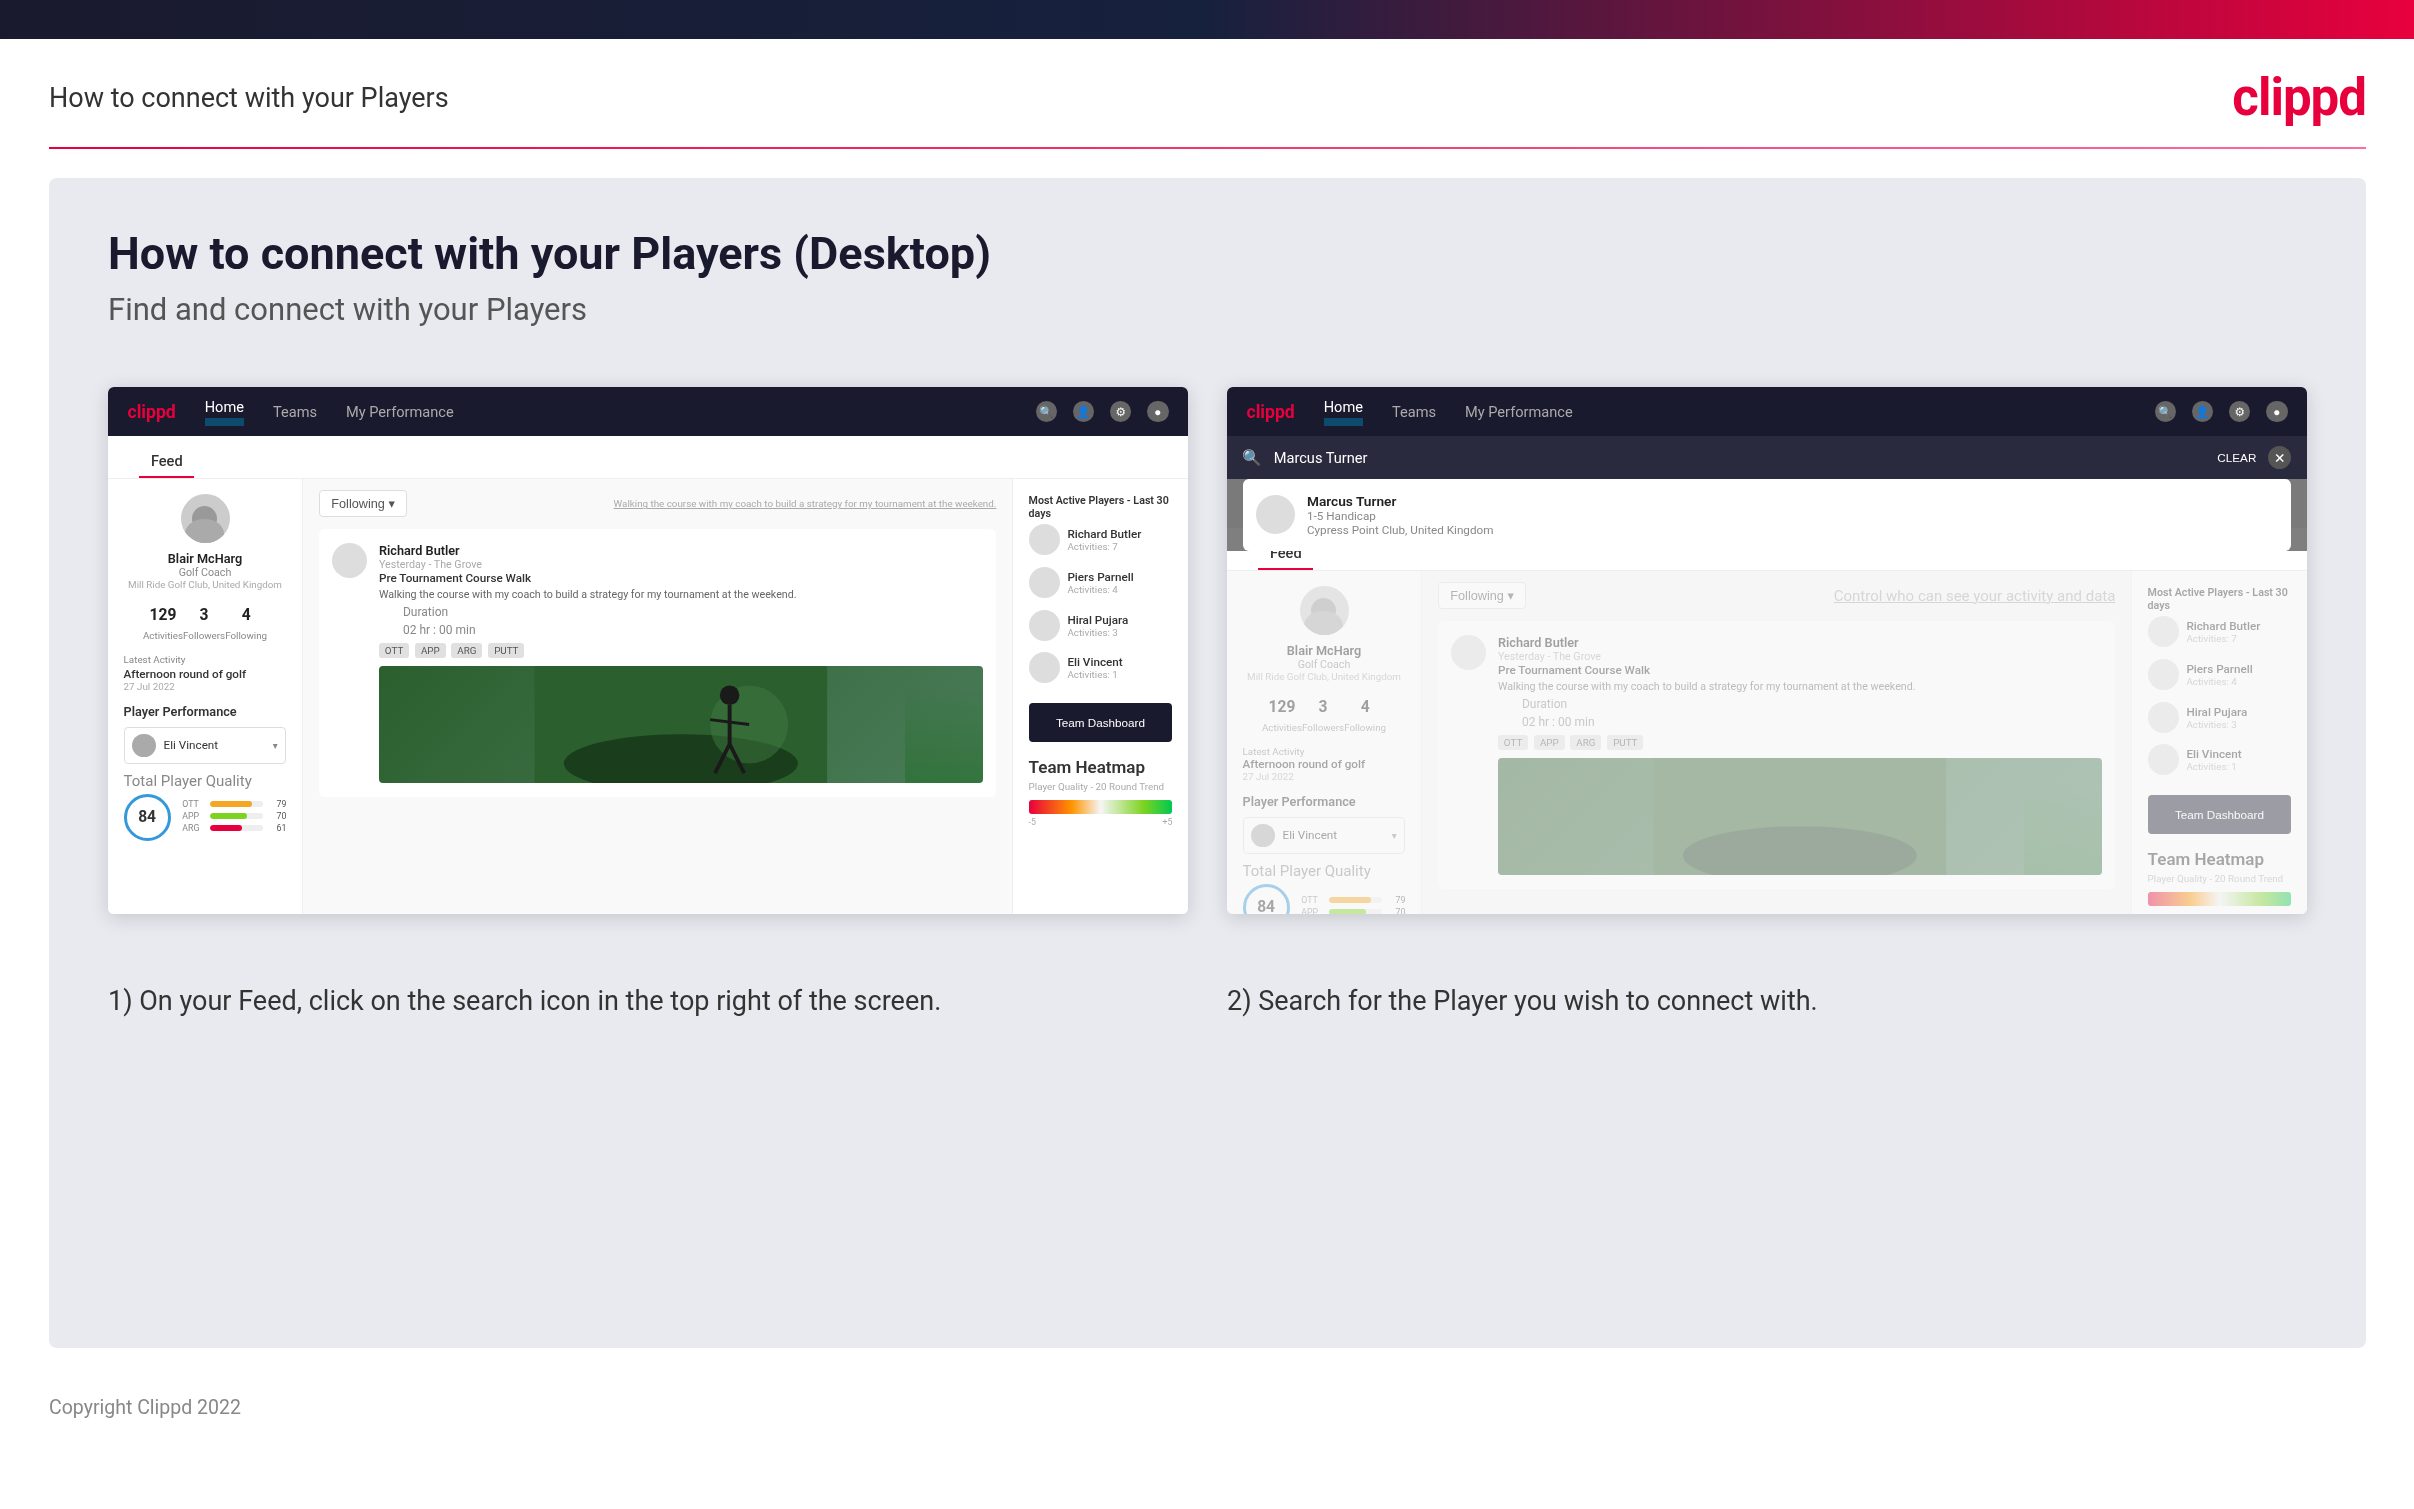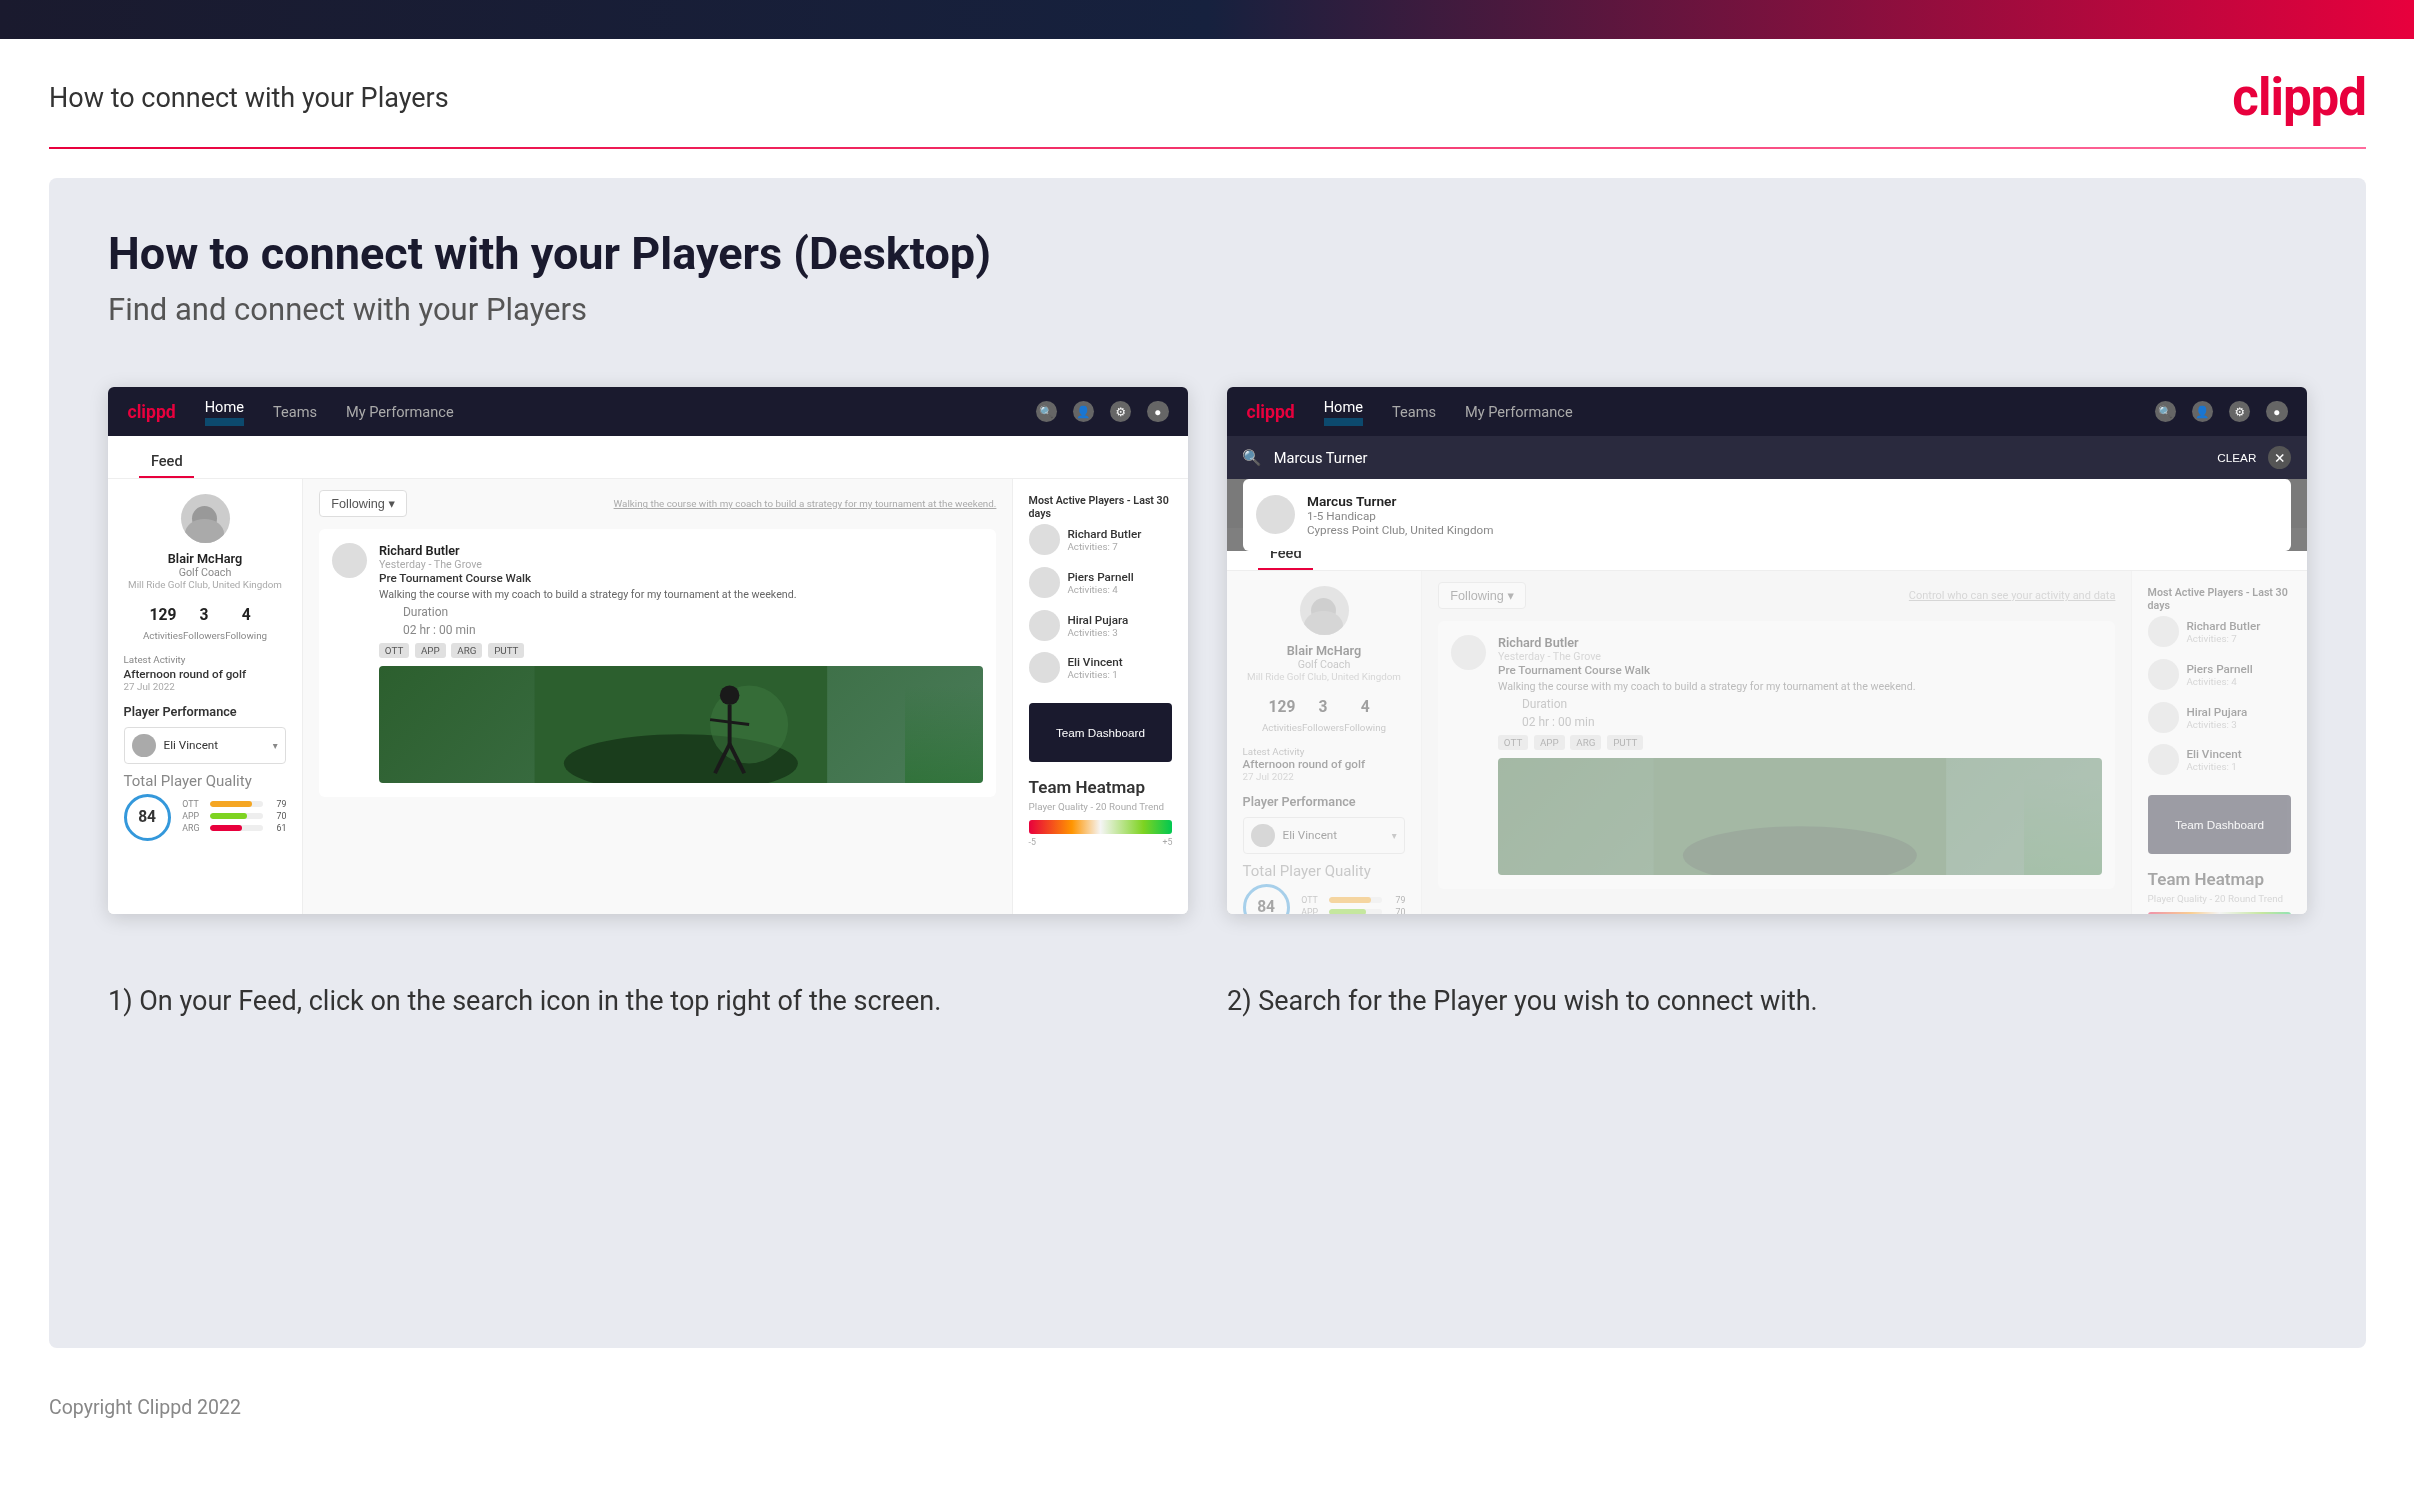--- a/index.html
+++ b/index.html
@@ -517,21 +517,21 @@
     .player-acts {
       font-size: 9.8px;
       color: #aaa;
     }
 
     .team-dashboard-btn {
       background: #1a1a2e;
       color: #fff;
       border: none;
       border-radius: 3.9px;
-      padding: 23px;
+      padding: 13px;
       font-size: 11.7px;
       text-align: center;
       width: 100%;
       margin-top: 7.8px;
     }
 
     .team-heatmap-section {
       margin-top: 15.6px;
     }
 
@@ -943,21 +943,21 @@
                       </div>
                     <span class="bar-val">70</span>
                   </div>
                 </div>
               </div>
             </div>
 
             <div class="middle-panel">
               <div class="following-row">
                 <button class="following-btn">Following ▾</button>
-                <span class="control-link" style="font-size:11px;">Control who can see your activity and data</span>
+                <span class="control-link" style="font-size:15px;">Control who can see your activity and data</span>
               </div>
               <div class="activity-card">
                 <div class="activity-avatar"></div>
                 <div class="activity-info">
                   <div class="activity-person">Richard Butler</div>
                   <div class="activity-meta">Yesterday - The Grove</div>
                   <div class="activity-title">Pre Tournament Course Walk</div>
                   <div class="activity-desc">Walking the course with my coach to build a strategy for my tournament at the weekend.</div>
                   <div class="activity-duration">Duration</div>
                   <div class="activity-duration">02 hr : 00 min</div>

